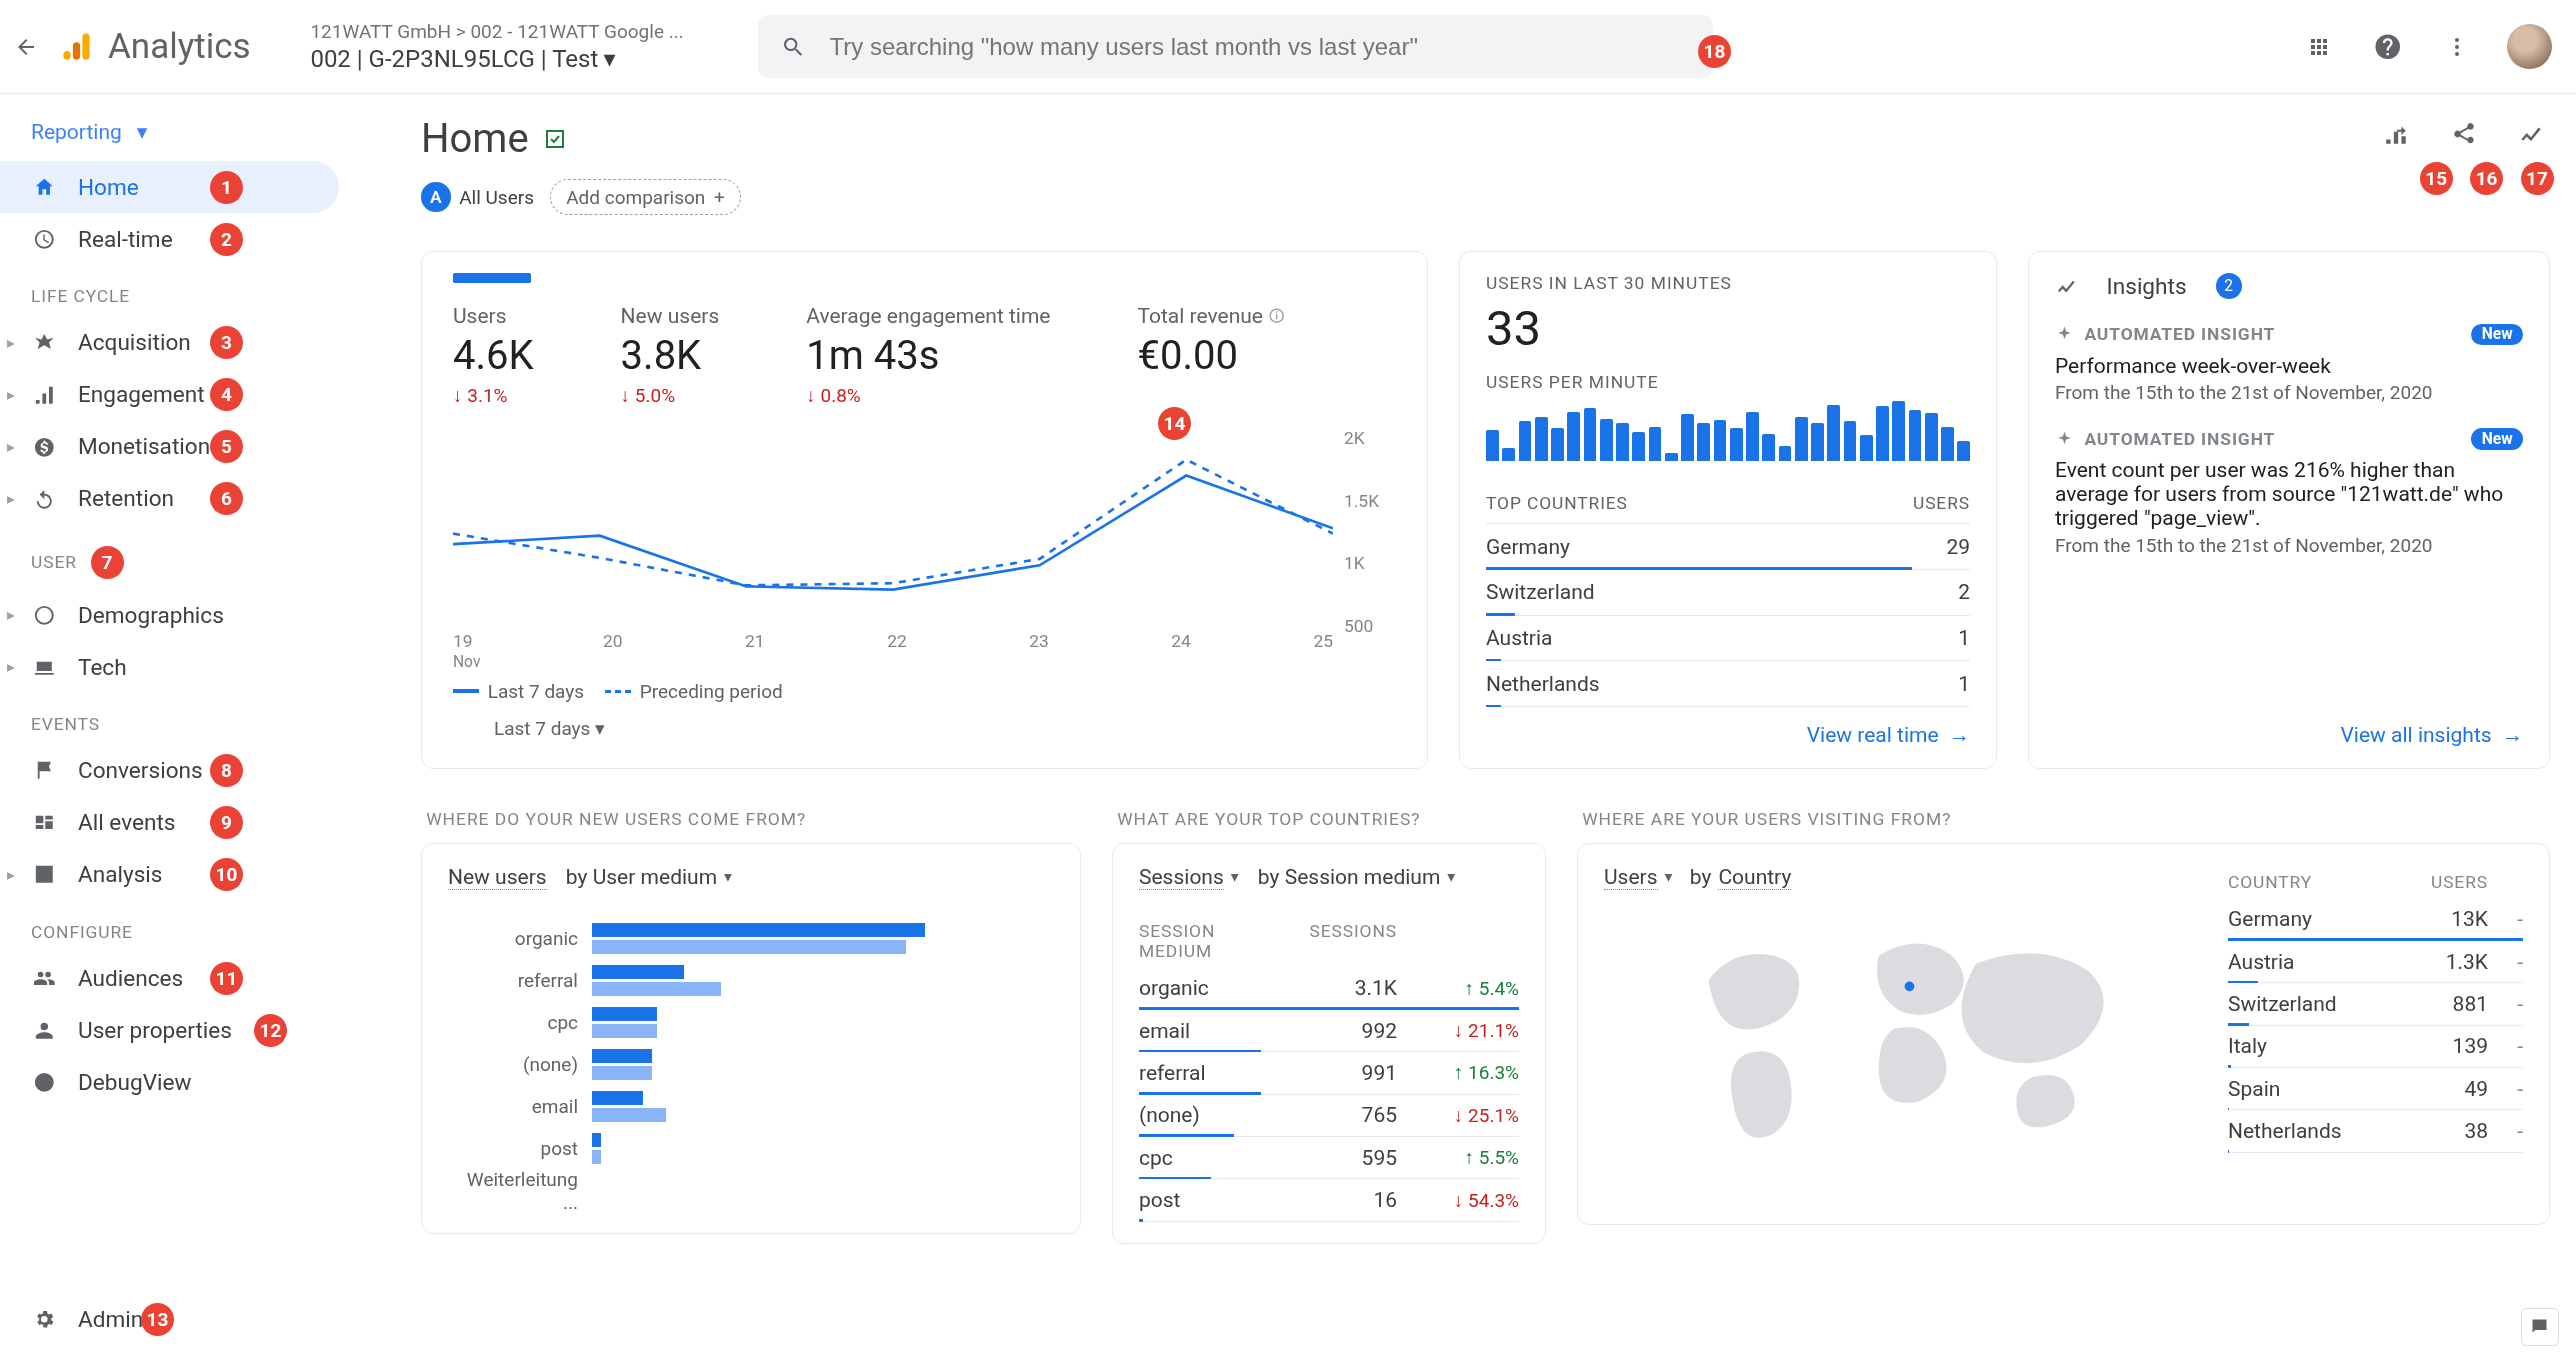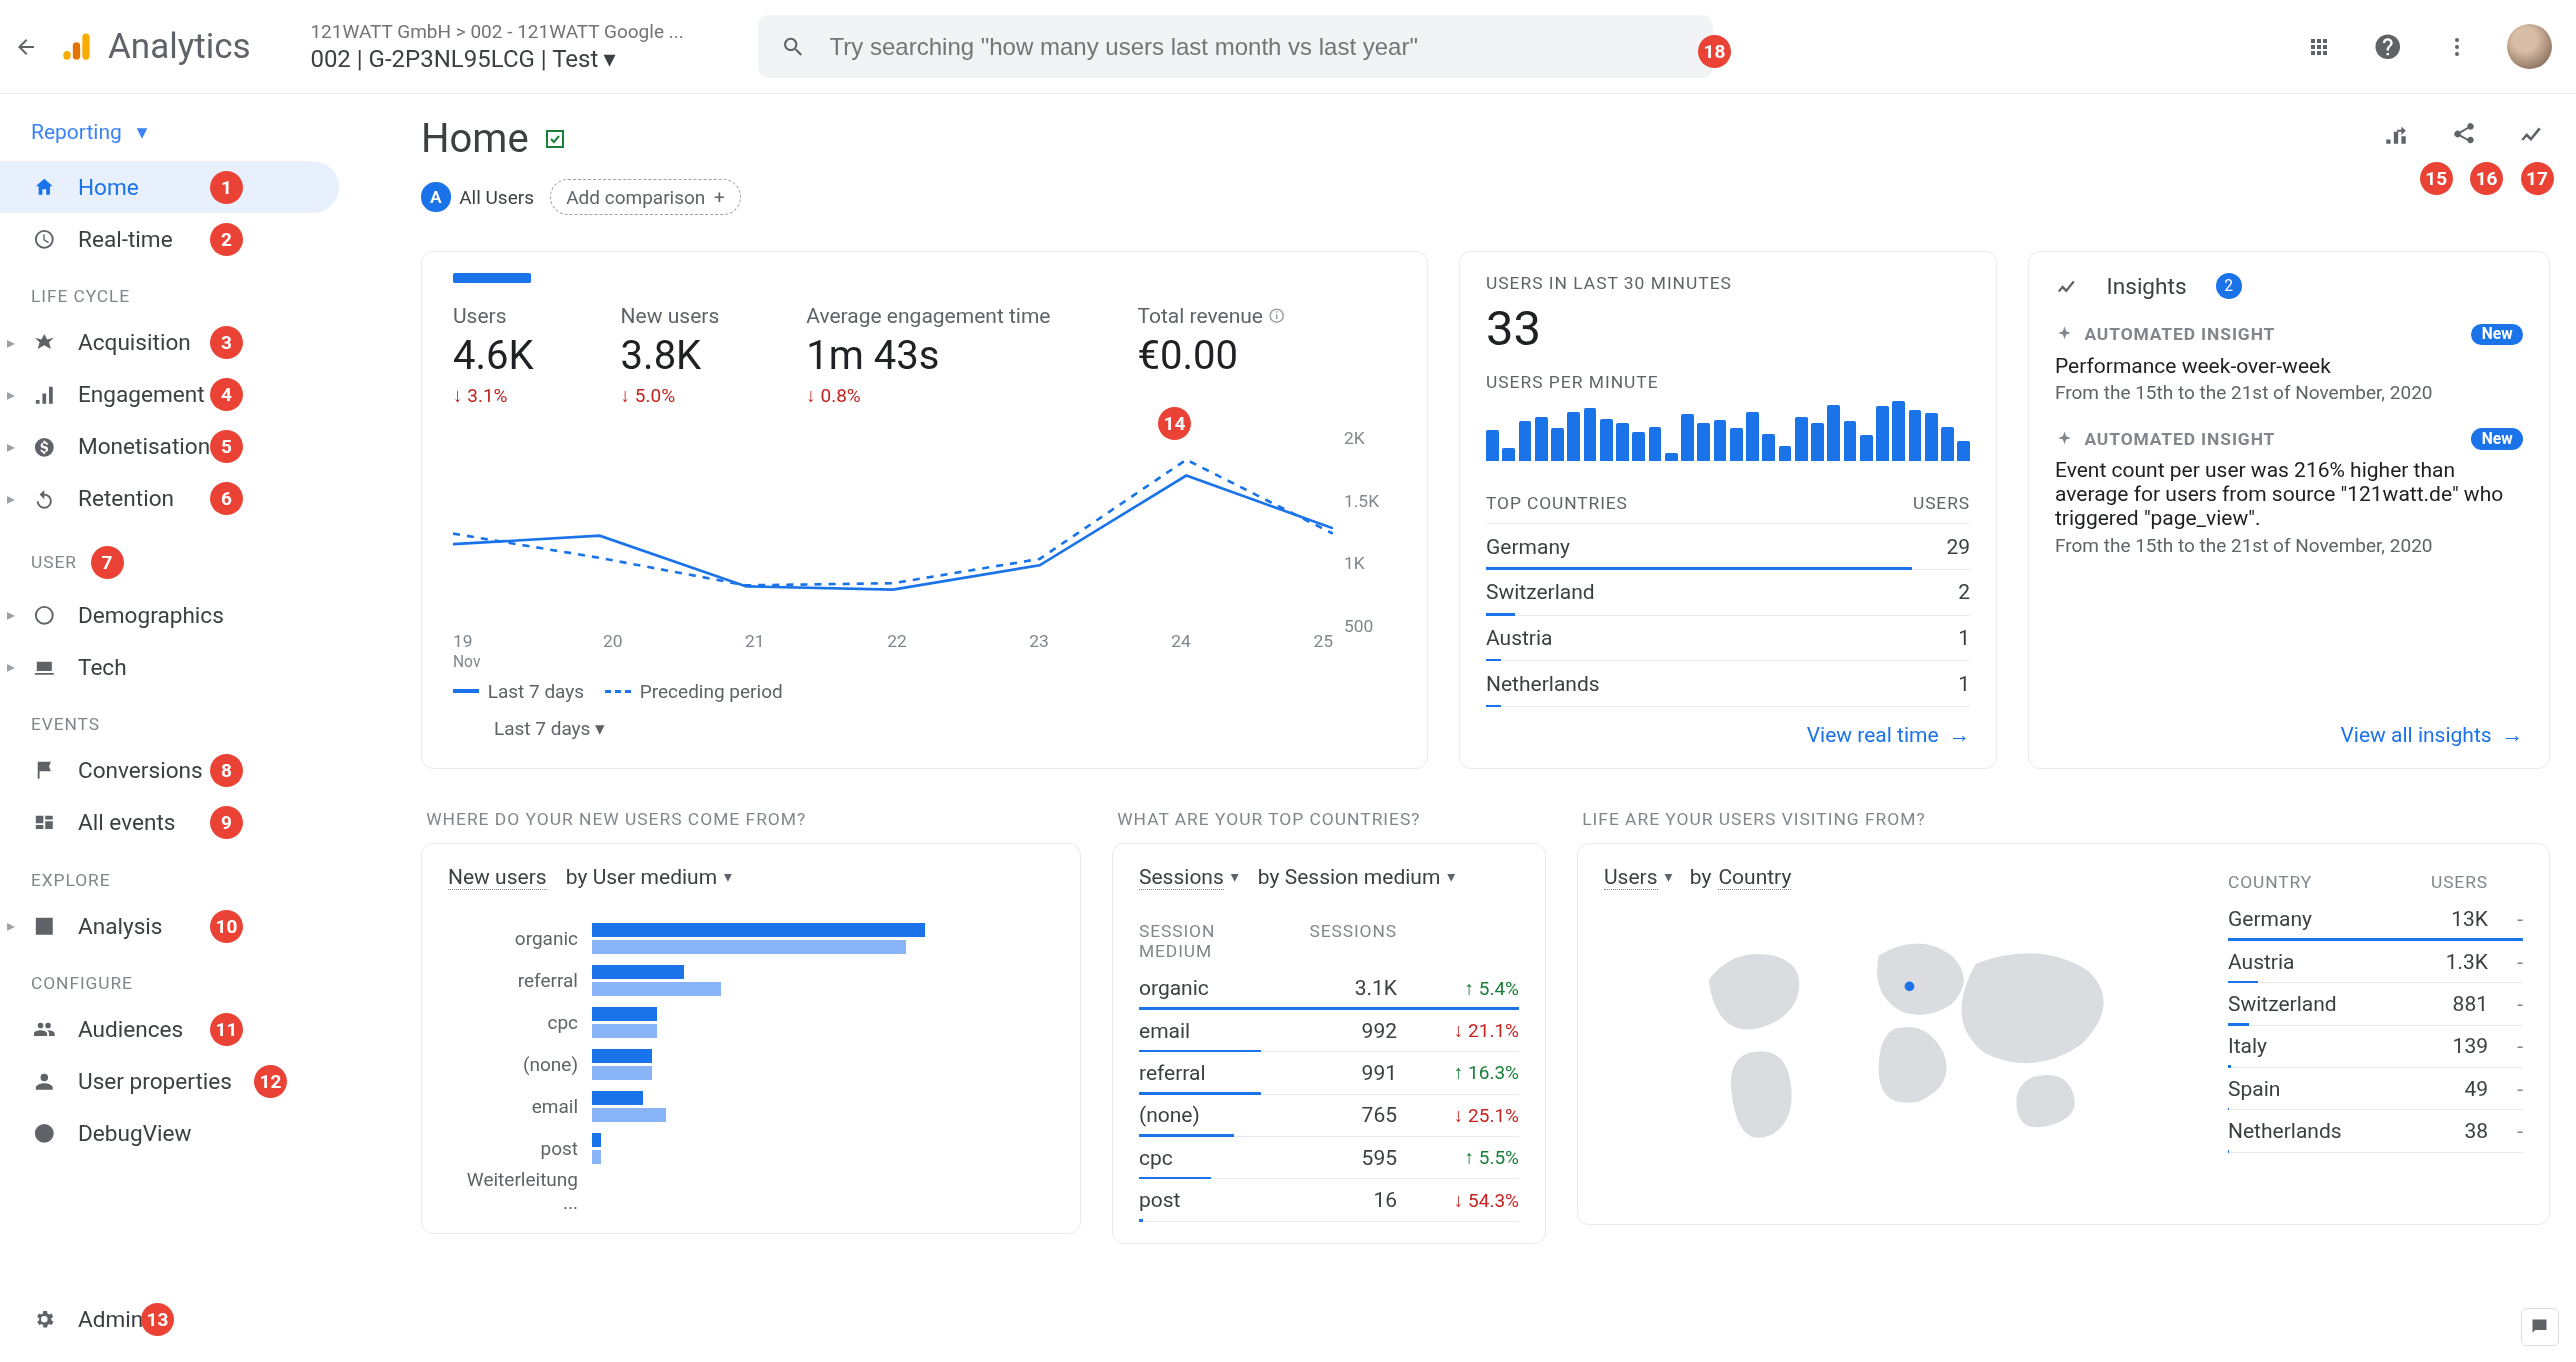--- a/index.html
+++ b/index.html
@@ -274,21 +274,20 @@
     <div class="sb-item">
         <span class="ic">
           <svg width="22.6" height="22.6" viewBox="0 0 24 24">
             <path fill="currentColor" d="M3 5h8v8H3zm10 0h8v4h-8zm0 6h8v8h-8zM3 15h8v4H3z"></path>
           </svg>
         </span>
         <span>All events</span>
         <div class="annot">9</div>
       </div>
 
-    <div class="sb-section">EXPLORE</div>
     <div class="sb-item">
         <span class="chev">▸</span>
         <span class="ic">
           <svg width="22.6" height="22.6" viewBox="0 0 24 24">
             <path fill="currentColor" d="M3 3h18v18H3zm4 12h2v4H7zm4-6h2v10h-2zm4 3h2v7h-2z"></path>
           </svg>
         </span>
         <span>Analysis</span>
         <div class="annot">10</div>
       </div>
@@ -654,21 +653,21 @@
                   <span class="c1">post</span>
                   <span class="c2">16</span>
                   <span class="c3 down" style="color:#c5221f">↓ 54.3%</span>
                   <div class="pbar" style="width:1%"></div>
                 </div>
               </div>
           </div>
         </div>
       </div>
       <div style="flex:1;">
-        <div class="sect-title">LIFE ARE YOUR USERS VISITING FROM?</div>
+        <div class="sect-title">WHERE ARE YOUR USERS VISITING FROM?</div>
         <div class="card card-sq">
           <div class="coluser">
             <div class="map-side">
               <div class="c-hdr"><span class="m">Users</span> <span class="carot">▾</span>&nbsp; by <span class="m" style="border-bottom:1.7px dotted #80868b;" title="by Country">Country</span></div>
               <svg class="map" viewBox="0 0 560 300">
                 <g fill="#dadce0">
                   <path d="M40 90 q30 -40 80 -30 q40 10 30 50 q-10 30 -50 40 q-50 10 -60 -60z"></path>
                   <path d="M90 180 q40 -10 50 30 q10 50 -20 70 q-40 20 -50 -40 q-10 -50 20 -60z"></path>
                   <path d="M250 60 q50 -30 90 0 q30 30 0 60 q-30 20 -60 10 q-40 -20 -30 -70z"></path>
                   <path d="M270 150 q40 -10 60 30 q15 40 -30 60 q-50 10 -50 -40 q0 -40 20 -50z"></path>

